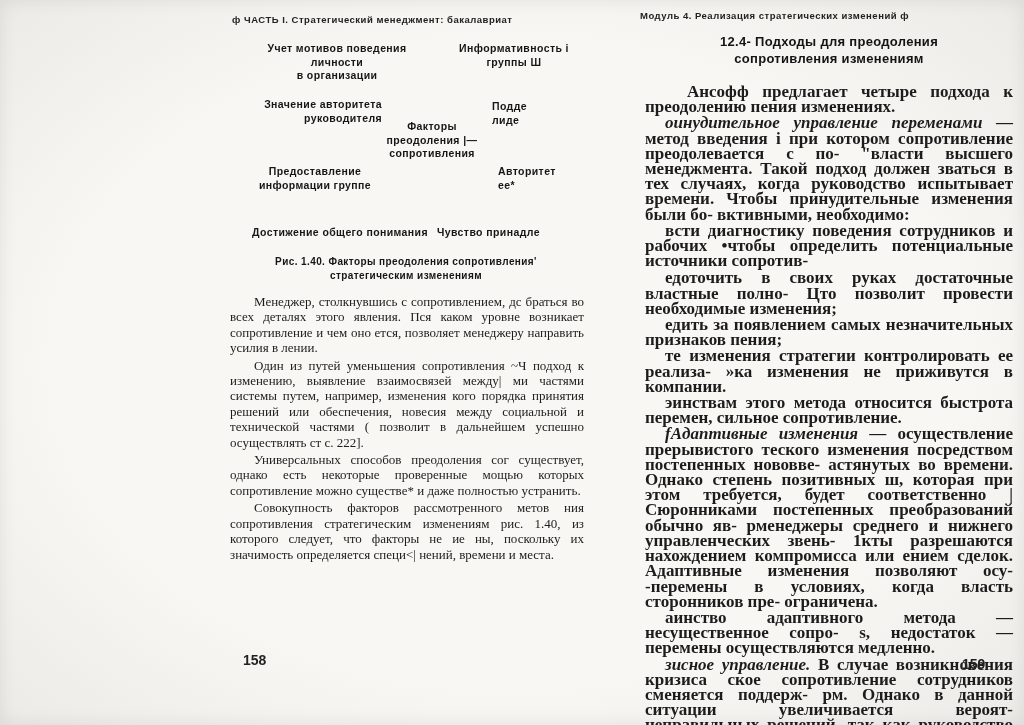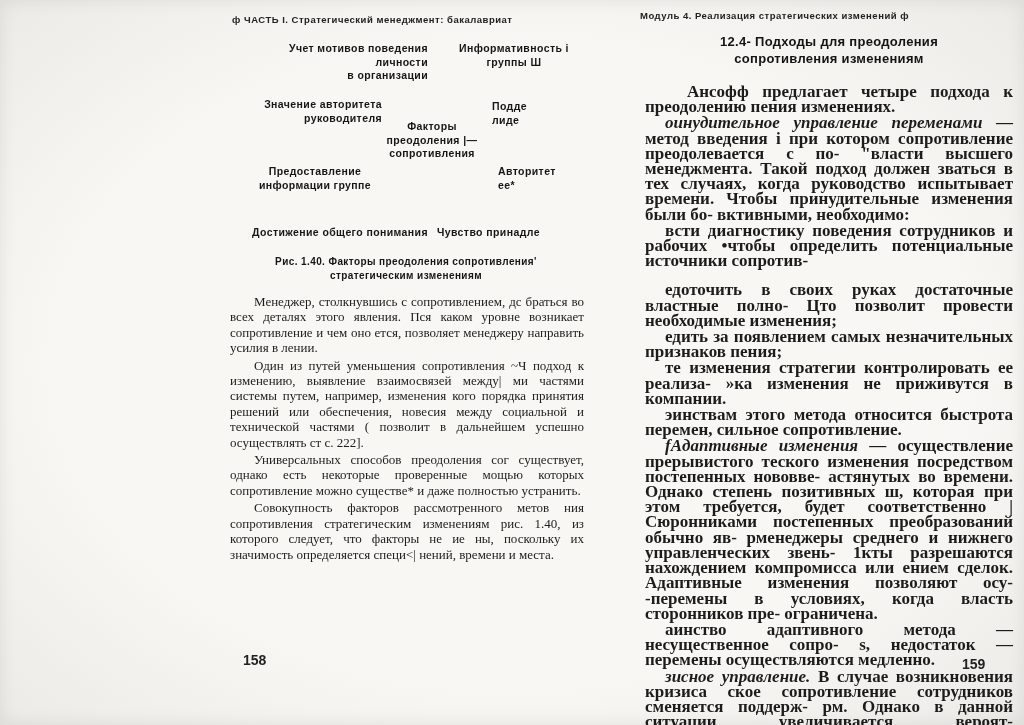--- a/index.html
+++ b/index.html
@@ -32,21 +32,21 @@
     position:absolute;
     font-family:"Liberation Sans", sans-serif;
     font-weight:700;
     font-size:10.5px;
     line-height:13.5px;
     letter-spacing:0.4px;
     text-align:center;
     white-space:pre-line;
     color:#161616;
   }
-  .n0 { left:246px; top:42px;  width:182px;text-align:right; }
+  .n0 { left:246px; top:42px;  width:182px; }
   .n1 { left:448px; top:42px;  width:132px; }
   .n2 { left:250px; top:98px;  width:132px;text-align:right; }
   .n3 { left:492px; top:100px; width:56px;  text-align:left; }
   .n4 { left:380px; top:120px; width:104px; }
   .n5 { left:246px; top:165px; width:138px; }
   .n6 { left:498px; top:165px; width:64px;  text-align:left; }
   .n7 { left:252px; top:226px; width:182px; white-space:nowrap; text-align:left; }
   .n8 { left:437px; top:226px; width:130px; white-space:nowrap; text-align:left; }
 
   .fig-caption {
@@ -89,21 +89,21 @@
     position:absolute;
     left:645px; top:84px; width:368px;
     font-size:17px;
     line-height:15.2px;
     text-align:justify;
     hyphens:none;
     font-weight:bold;
   }
   #right-body p { margin-bottom:1px; }
   #right-body p.indent { text-indent:22px; }
-  #right-body p.gap { margin-top:14px; }
+  #right-body p.gap { margin-top:2px; }
   .lead { font-style:italic;margin-left:20px; }
 
   .pageno {
     position:absolute;
     font-family:"Liberation Sans", sans-serif;
     font-weight:700;
     font-size:14px;
     color:#222;
   }
   #pn-left  { left:243px; top:652px; }

